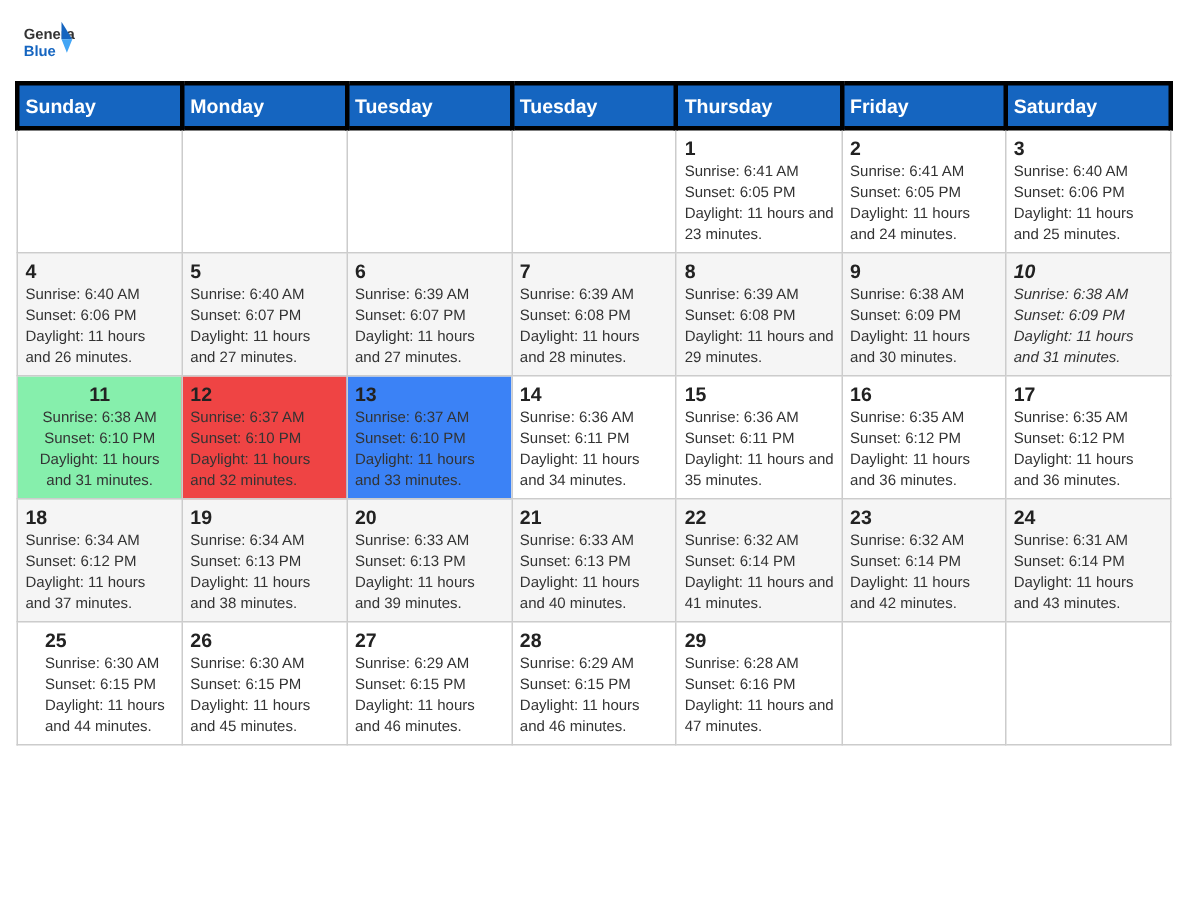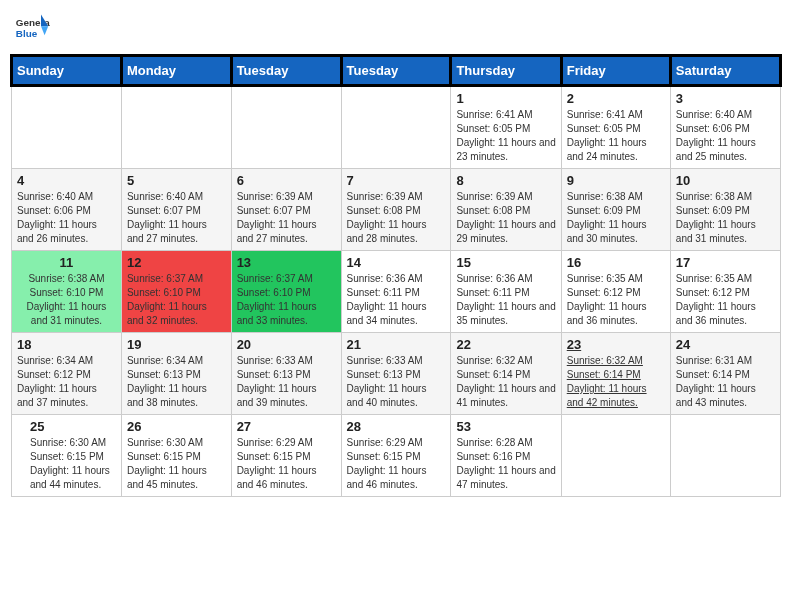--- a/index.html
+++ b/index.html
@@ -171,41 +171,41 @@
           <div class="day-info" style="white-space: pre-line;">Sunrise: 6:39 AM
 Sunset: 6:08 PM
 Daylight: 11 hours and 29 minutes.</div>
         </td>
         <td style="background: rgb(245, 245, 245);">
           <div class="day-number">9</div>
           <div class="day-info" style="white-space: pre-line;">Sunrise: 6:38 AM
 Sunset: 6:09 PM
 Daylight: 11 hours and 30 minutes.</div>
         </td>
-        <td style="background: rgb(245, 245, 245);">
+        <td style="background: rgb(245, 245, 245); font-style: italic;">
           <div class="day-number">10</div>
           <div class="day-info" style="white-space: pre-line;">Sunrise: 6:38 AM
 Sunset: 6:09 PM
 Daylight: 11 hours and 31 minutes.</div>
         </td>
       </tr>
       <tr>
         <td style="background: #86efac; text-align: center;">
           <div class="day-number">11</div>
           <div class="day-info" style="white-space: pre-line;">Sunrise: 6:38 AM
 Sunset: 6:10 PM
 Daylight: 11 hours and 31 minutes.</div>
         </td>
         <td style="background: #ef4444;">
           <div class="day-number">12</div>
           <div class="day-info" style="white-space: pre-line;">Sunrise: 6:37 AM
 Sunset: 6:10 PM
 Daylight: 11 hours and 32 minutes.</div>
         </td>
-        <td style="background: #22c55e;">
+        <td style="background: #3b82f6;">
           <div class="day-number">13</div>
           <div class="day-info" style="white-space: pre-line;">Sunrise: 6:37 AM
 Sunset: 6:10 PM
 Daylight: 11 hours and 33 minutes.</div>
         </td>
         <td style="background: rgb(255, 255, 255); margin-left: 20px;">
           <div class="day-number">14</div>
           <div class="day-info" style="white-space: pre-line;">Sunrise: 6:36 AM
 Sunset: 6:11 PM
 Daylight: 11 hours and 34 minutes.</div>
@@ -253,21 +253,21 @@
           <div class="day-info" style="white-space: pre-line;">Sunrise: 6:33 AM
 Sunset: 6:13 PM
 Daylight: 11 hours and 40 minutes.</div>
         </td>
         <td style="background: rgb(245, 245, 245);">
           <div class="day-number">22</div>
           <div class="day-info" style="white-space: pre-line;">Sunrise: 6:32 AM
 Sunset: 6:14 PM
 Daylight: 11 hours and 41 minutes.</div>
         </td>
-        <td style="background: rgb(245, 245, 245); text-decoration: underline;">
+        <td style="background: rgb(245, 245, 245);">
           <div class="day-number">23</div>
           <div class="day-info" style="white-space: pre-line;">Sunrise: 6:32 AM
 Sunset: 6:14 PM
 Daylight: 11 hours and 42 minutes.</div>
         </td>
         <td style="background: rgb(245, 245, 245);">
           <div class="day-number">24</div>
           <div class="day-info" style="white-space: pre-line;">Sunrise: 6:31 AM
 Sunset: 6:14 PM
 Daylight: 11 hours and 43 minutes.</div>
@@ -292,21 +292,21 @@
 Sunset: 6:15 PM
 Daylight: 11 hours and 46 minutes.</div>
         </td>
         <td style="background: rgb(255, 255, 255);">
           <div class="day-number">28</div>
           <div class="day-info" style="white-space: pre-line;">Sunrise: 6:29 AM
 Sunset: 6:15 PM
 Daylight: 11 hours and 46 minutes.</div>
         </td>
         <td style="background: rgb(255, 255, 255);">
-          <div class="day-number">53</div>
+          <div class="day-number">29</div>
           <div class="day-info" style="white-space: pre-line;">Sunrise: 6:28 AM
 Sunset: 6:16 PM
 Daylight: 11 hours and 47 minutes.</div>
         </td>
         <td class="empty-cell" style="background: rgb(255, 255, 255);"></td>
         <td class="empty-cell" style="background: rgb(255, 255, 255);"></td>
       </tr>
     </tbody>
 </table>
 

